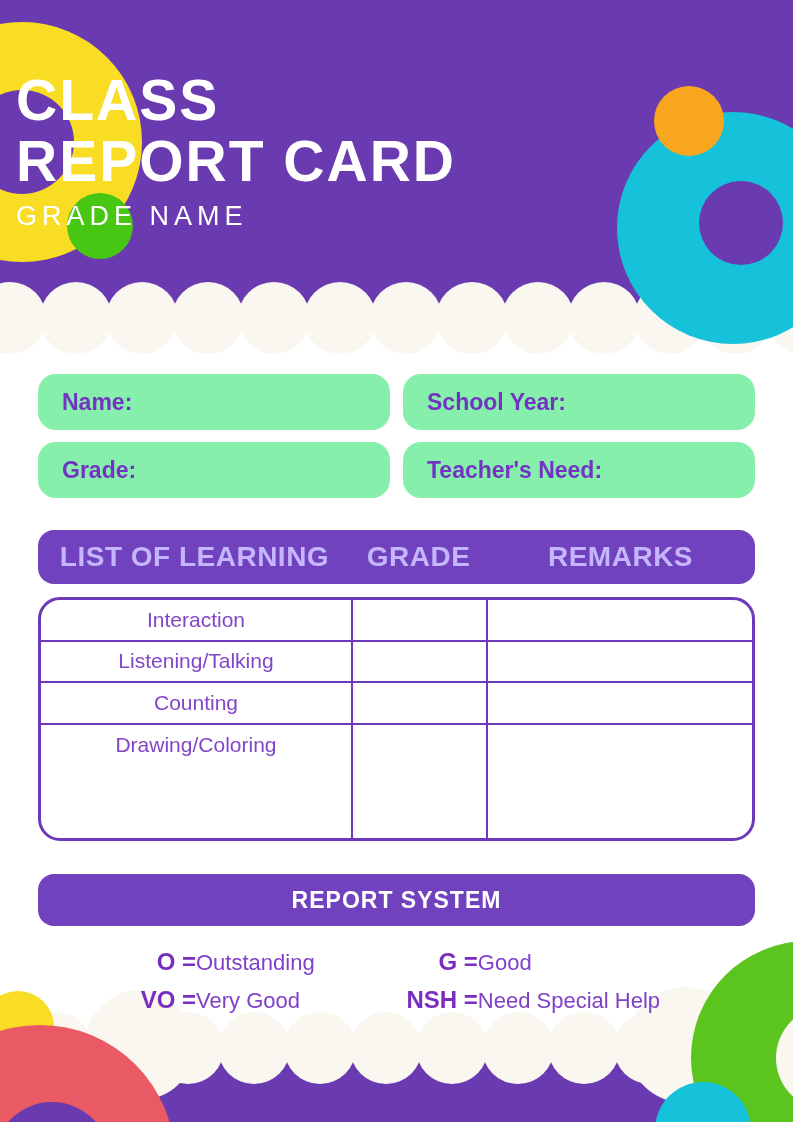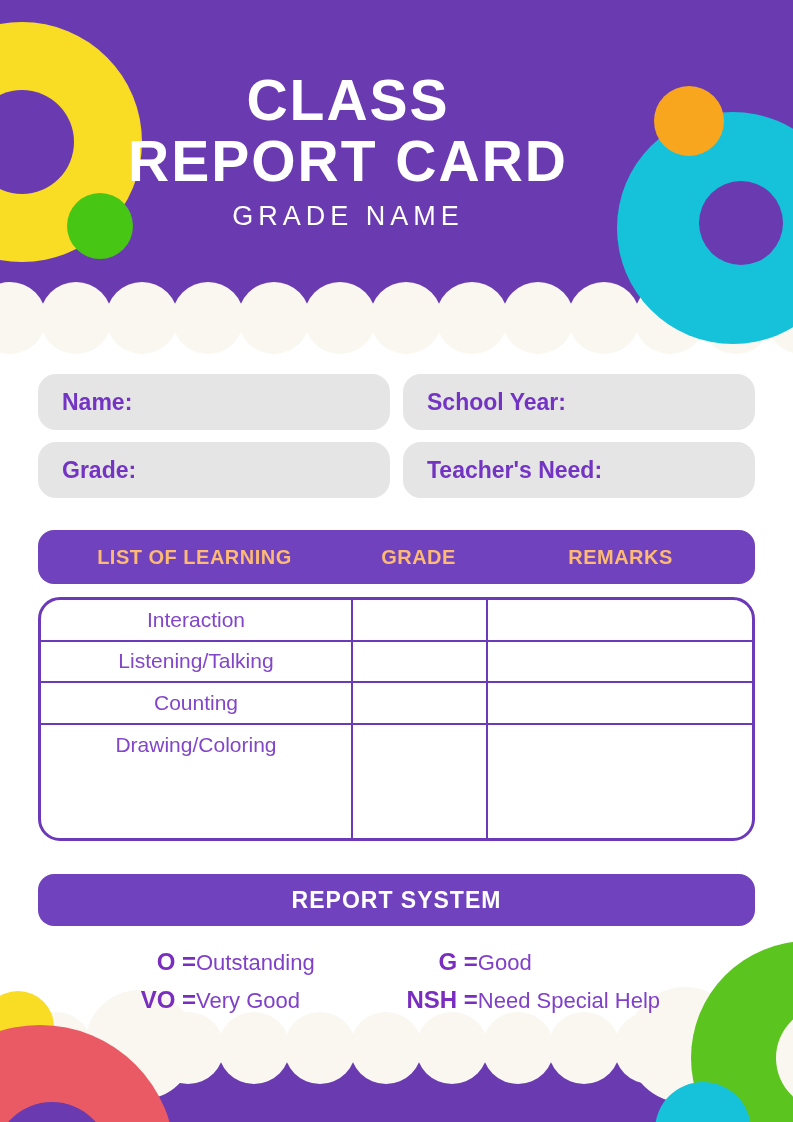--- a/index.html
+++ b/index.html
@@ -7,36 +7,36 @@
     position:relative; width:793px; height:1122px; margin:0 auto;
     background:#ffffff; overflow:hidden;
     font-family:"Liberation Sans", sans-serif;
   }
   .abs{position:absolute;}
   .circle{position:absolute; border-radius:50%;}
 
   
   .header-bg{left:0; top:0; width:793px; height:306px; background:#6A3AB0;}
   .scallop{position:absolute; width:72px; height:72px; border-radius:50%; background:#FAF7F1;}
-  .title-block{left:4px; top:70px; width:688px; text-align:center; z-index:6; color:#ffffff;}
+  .title-block{left:16px; top:70px; width:688px; z-index:6; color:#ffffff;}
   .title-line{font-size:57px; line-height:61px; font-weight:bold; letter-spacing:2px;}
   .school-name{font-size:27px; letter-spacing:5px; margin-top:9px; font-weight:normal;}
 
   
   .fields{left:38px; top:374px; width:717px; display:grid;
     grid-template-columns:352px 352px; grid-column-gap:13px; grid-row-gap:12px;}
-  .field-box{height:56px; border-radius:18px; background:#e5e5e5;
+  .field-box{height:56px; border-radius:18px; background:#86efac;
     display:flex; align-items:center; padding-left:24px; box-sizing:border-box;}
   .field-label{font-size:23px; font-weight:bold; color:#7334C4;}
 
   
   .list-bar{left:38px; top:530px; width:717px; height:54px; border-radius:16px;
     background:#7142BE; display:grid; grid-template-columns:313px 135px 1fr;}
   .list-bar .hcell{display:flex; align-items:center; justify-content:center;
-    color:#fdba74; font-weight:bold; font-size:20px; letter-spacing:0.5px;}
+    color:#c4b5fd; font-weight:bold; font-size:28px; letter-spacing:0.5px;}
 
   
   .learning-table{left:38px; top:597px; width:717px; height:244px;
     border:3px solid #6C3AB8; border-radius:22px; box-sizing:border-box;
     background:#ffffff; overflow:hidden;}
   .t-row{display:grid; grid-template-columns:310px 135px 1fr; height:39.6px;}
   .t-row:not(:last-child){border-bottom:2px solid #6C3AB8;}
   .t-cell{display:flex; align-items:center; justify-content:center;
     color:#8246C8; font-size:21px;border-radius:12px;}
   .v-line{position:absolute; top:0; bottom:0; width:2px; background:#6C3AB8;}

